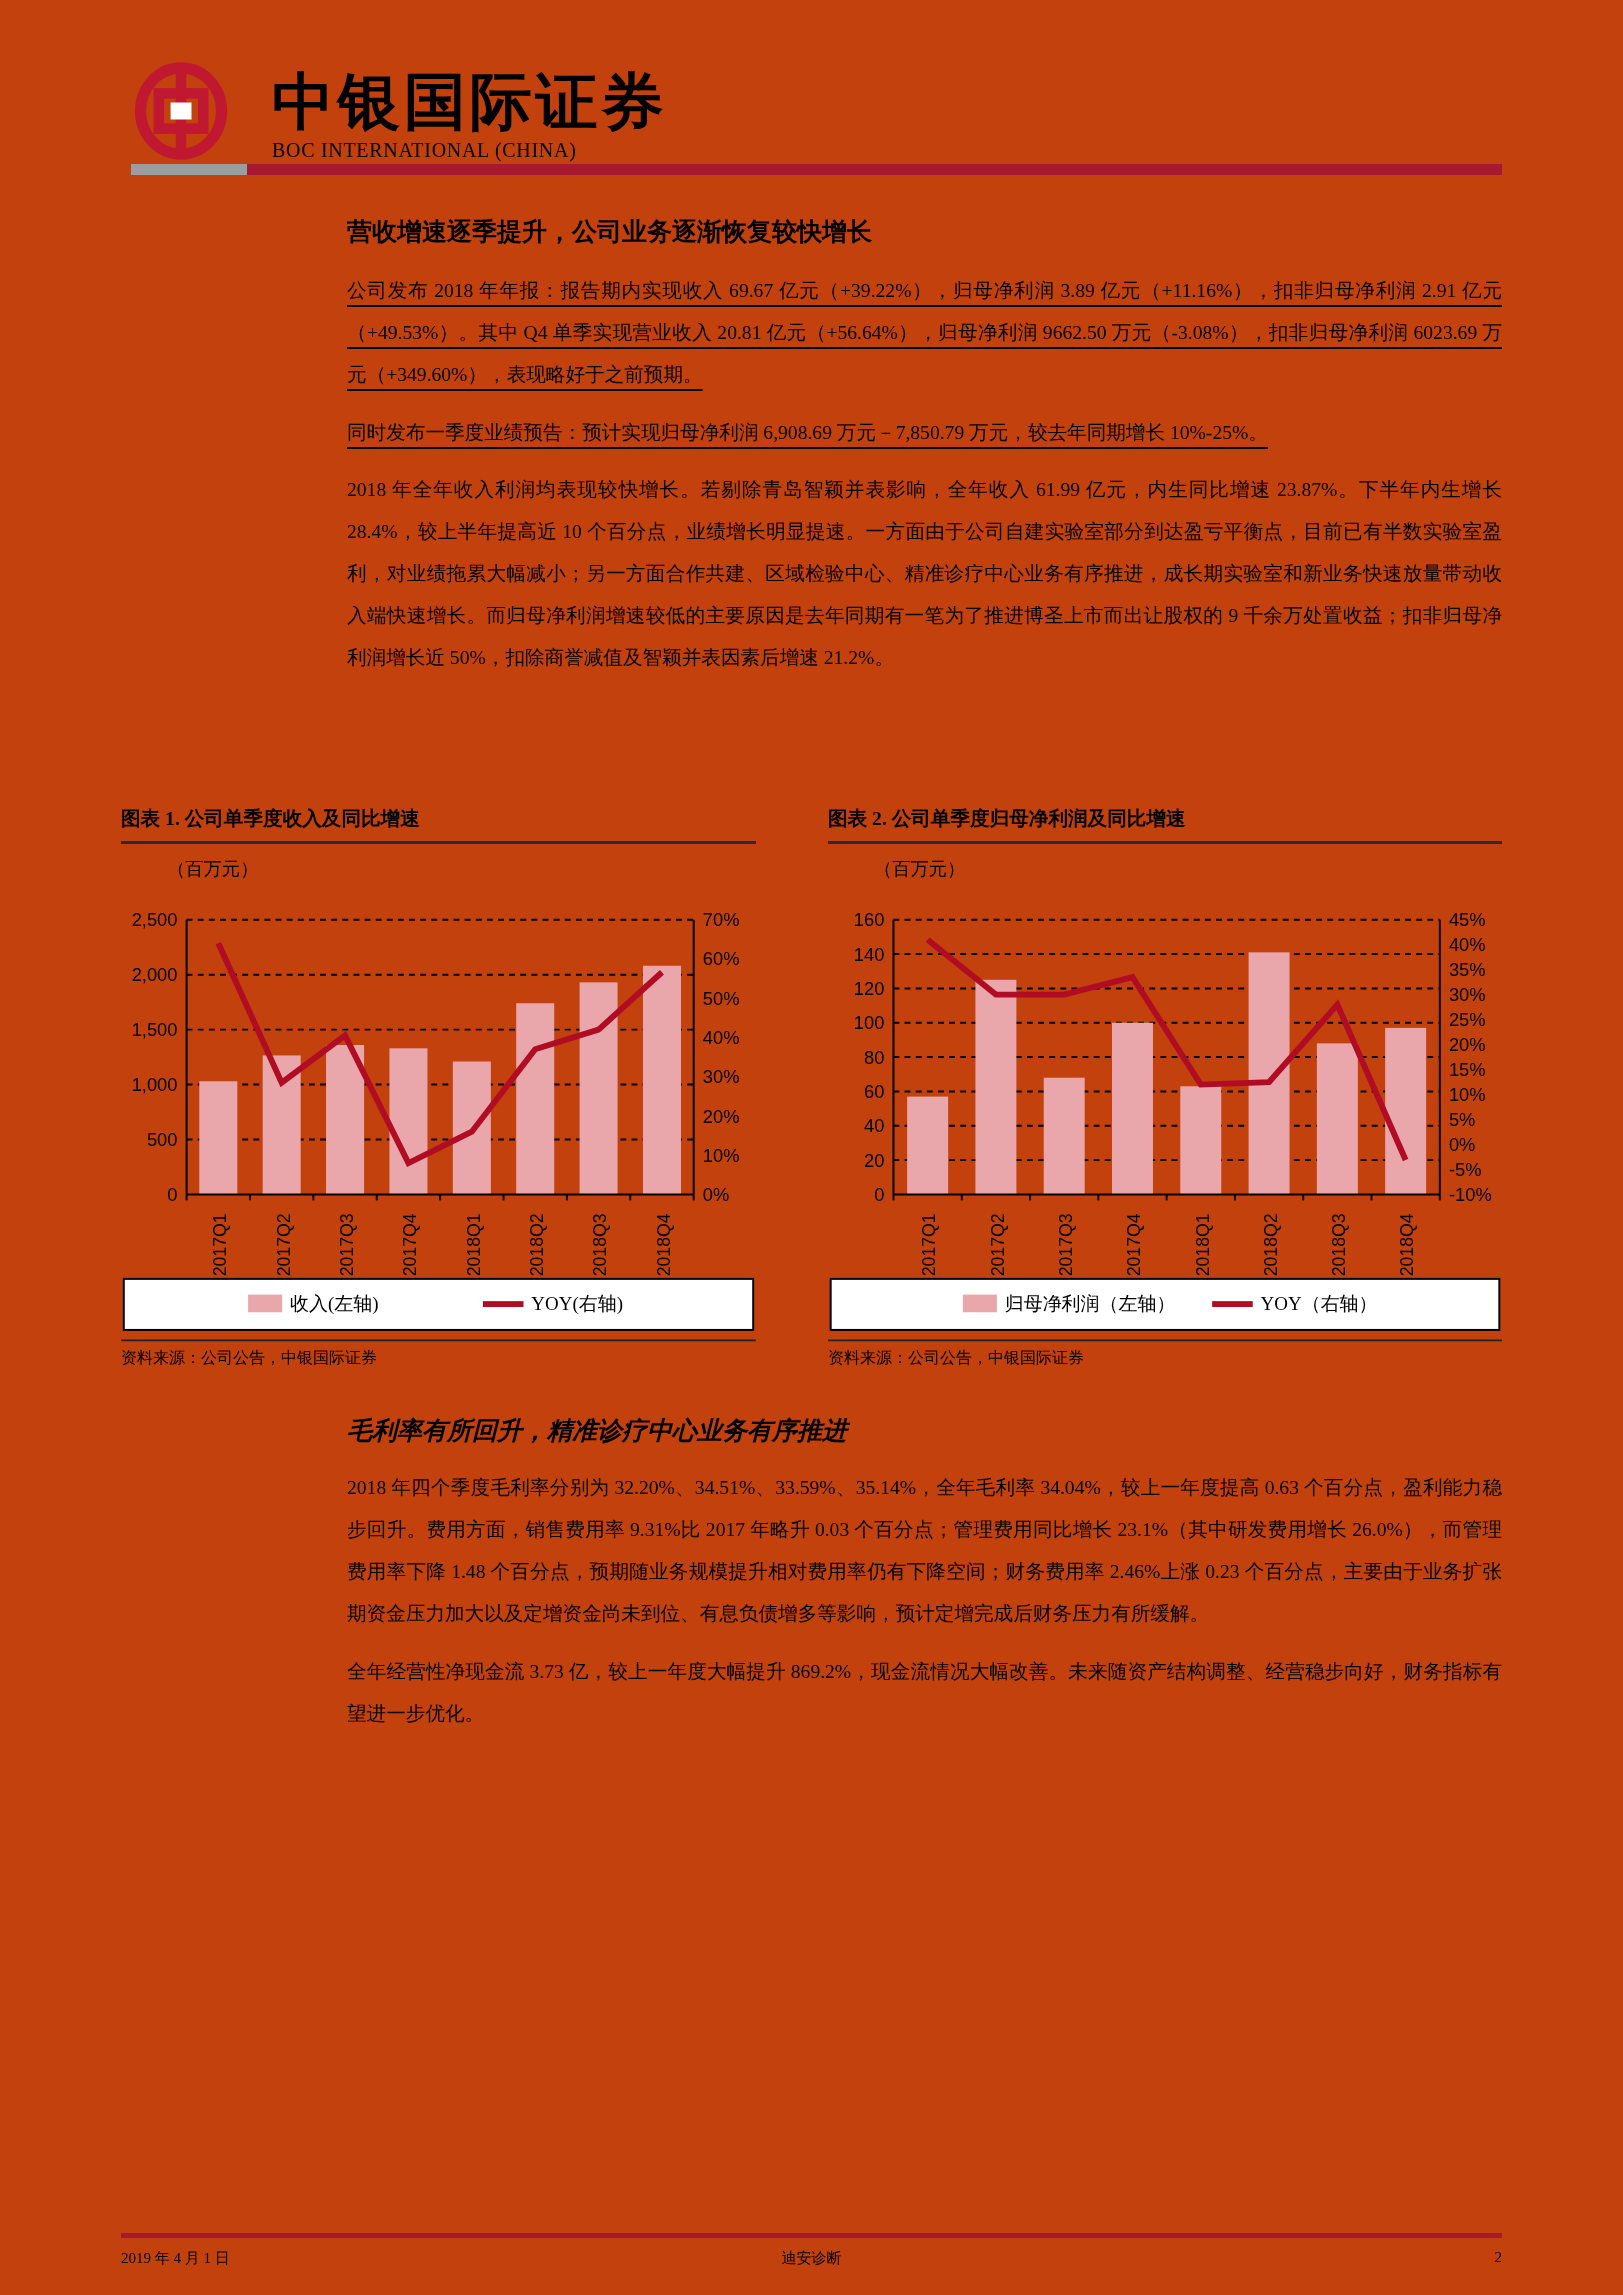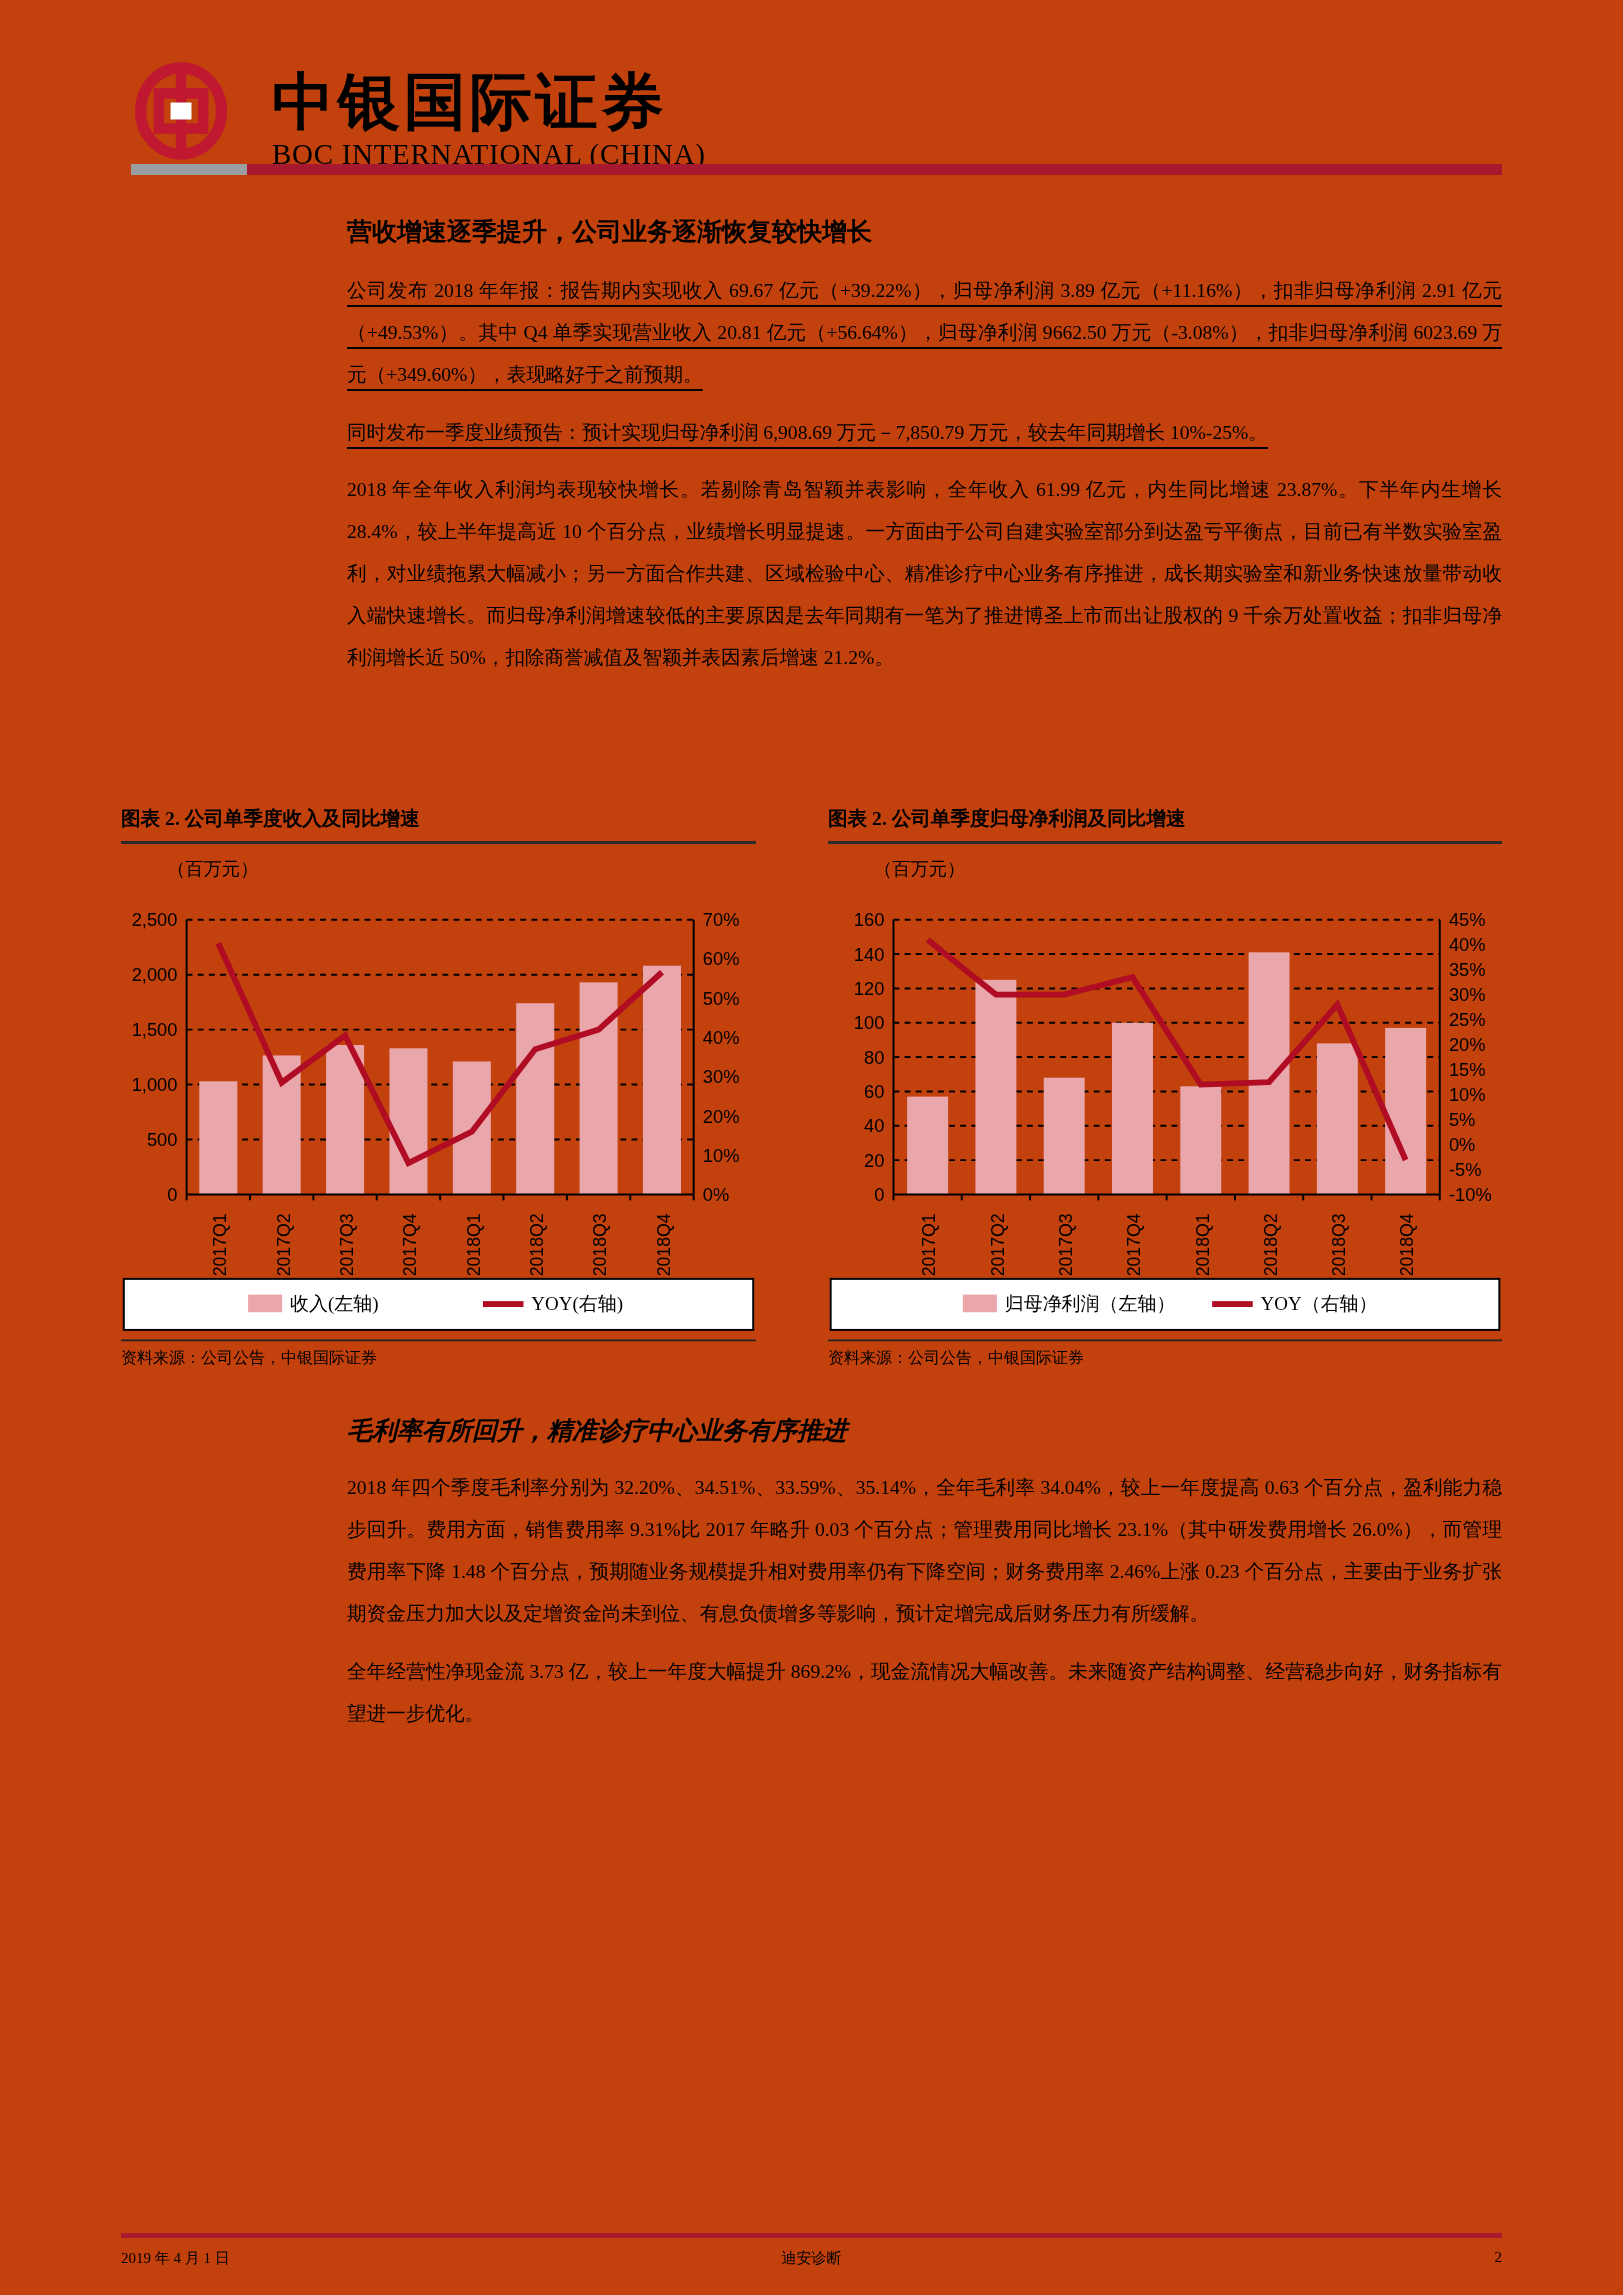--- a/index.html
+++ b/index.html
@@ -1,21 +1,21 @@
 <!DOCTYPE html>
 <html style="font-size:10.5px"><head>
 <meta charset="utf-8">
 <style>
   html,body{margin:0;padding:0;background:#888;}
   #page{position:relative;width:1624px;height:2295px;background:#c2410c;overflow:hidden;
         font-family:"Liberation Serif","DejaVu Serif",serif;color:#000;}
   .abs{position:absolute;}
   
   #brand-cn{font-size:62px;font-weight:bold;letter-spacing:3.9px;line-height:1;}
-  #brand-en{font-size:29px;letter-spacing:0.7px;line-height:1;margin-top:6.5px;}
+  #brand-en{font-size:20px;letter-spacing:0.7px;line-height:1;margin-top:6.5px;}
   #divider-gray{background:#9a9ea1;}
   #divider-red{background:#a6192e;}
   
   .h1{font-size:25px;font-weight:bold;}
   .h1.slant{font-style:italic;}
   .col p{font-size:19.6px;line-height:42px;text-align:justify;margin:0 0 15.7px 0;}
   .col p.ul{text-decoration:underline;text-decoration-thickness:2px;text-underline-offset:7.9px;}
   
   .fig-title{font-size:19.6px;font-weight:bold;border-bottom:3.3px solid #2b2b2b;padding-bottom:9.2px;}
   .fig-source{font-size:16px;}
@@ -46,21 +46,21 @@
   <div id="divider-red" class="abs" style="left:247px;top:164px;width:1255px;height:11px;"></div>
 
   <div class="abs h1" style="left:347px;top:215px;width:1155px;">营收增速逐季提升，公司业务逐渐恢复较快增长</div>
 
   <div class="abs col" style="left:347px;top:270px;width:1155px;">
     <p class="ul">公司发布 2018 年年报：报告期内实现收入 69.67 亿元（+39.22%），归母净利润 3.89 亿元（+11.16%），扣非归母净利润 2.91 亿元（+49.53%）。其中 Q4 单季实现营业收入 20.81 亿元（+56.64%），归母净利润 9662.50 万元（-3.08%），扣非归母净利润 6023.69 万元（+349.60%），表现略好于之前预期。</p>
     <p class="ul">同时发布一季度业绩预告：预计实现归母净利润 6,908.69 万元－7,850.79 万元，较去年同期增长 10%-25%。</p>
     <p>2018 年全年收入利润均表现较快增长。若剔除青岛智颖并表影响，全年收入 61.99 亿元，内生同比增速 23.87%。下半年内生增长 28.4%，较上半年提高近 10 个百分点，业绩增长明显提速。一方面由于公司自建实验室部分到达盈亏平衡点，目前已有半数实验室盈利，对业绩拖累大幅减小；另一方面合作共建、区域检验中心、精准诊疗中心业务有序推进，成长期实验室和新业务快速放量带动收入端快速增长。而归母净利润增速较低的主要原因是去年同期有一笔为了推进博圣上市而出让股权的 9 千余万处置收益；扣非归母净利润增长近 50%，扣除商誉减值及智颖并表因素后增速 21.2%。</p>
   </div>
 
-  <div class="abs fig-title" style="left:121px;top:805px;width:635px;">图表 2. 公司单季度收入及同比增速</div>
+  <div class="abs fig-title" style="left:121px;top:805px;width:635px;">图表 1. 公司单季度收入及同比增速</div>
   <div class="abs fig-title" style="left:828px;top:805px;width:674px;">图表 2. 公司单季度归母净利润及同比增速</div>
 
   <svg class="abs" style="left:121px;top:851px;" width="635" height="492" viewBox="0 0 970 752">
       <line x1="100" y1="441" x2="875" y2="441" stroke="#000" stroke-width="3" stroke-dasharray="9 8"></line>
       <line x1="100" y1="357" x2="875" y2="357" stroke="#000" stroke-width="3" stroke-dasharray="9 8"></line>
       <line x1="100" y1="273" x2="875" y2="273" stroke="#000" stroke-width="3" stroke-dasharray="9 8"></line>
       <line x1="100" y1="189" x2="875" y2="189" stroke="#000" stroke-width="3" stroke-dasharray="9 8"></line>
       <line x1="100" y1="105" x2="875" y2="105" stroke="#000" stroke-width="3" stroke-dasharray="9 8"></line>
       <rect x="119.375" y="351.96000000000004" width="58.125" height="173.03999999999996" fill="#e9a6ab"></rect>
       <rect x="216.25" y="312.48" width="58.125" height="212.51999999999998" fill="#e9a6ab"></rect>

